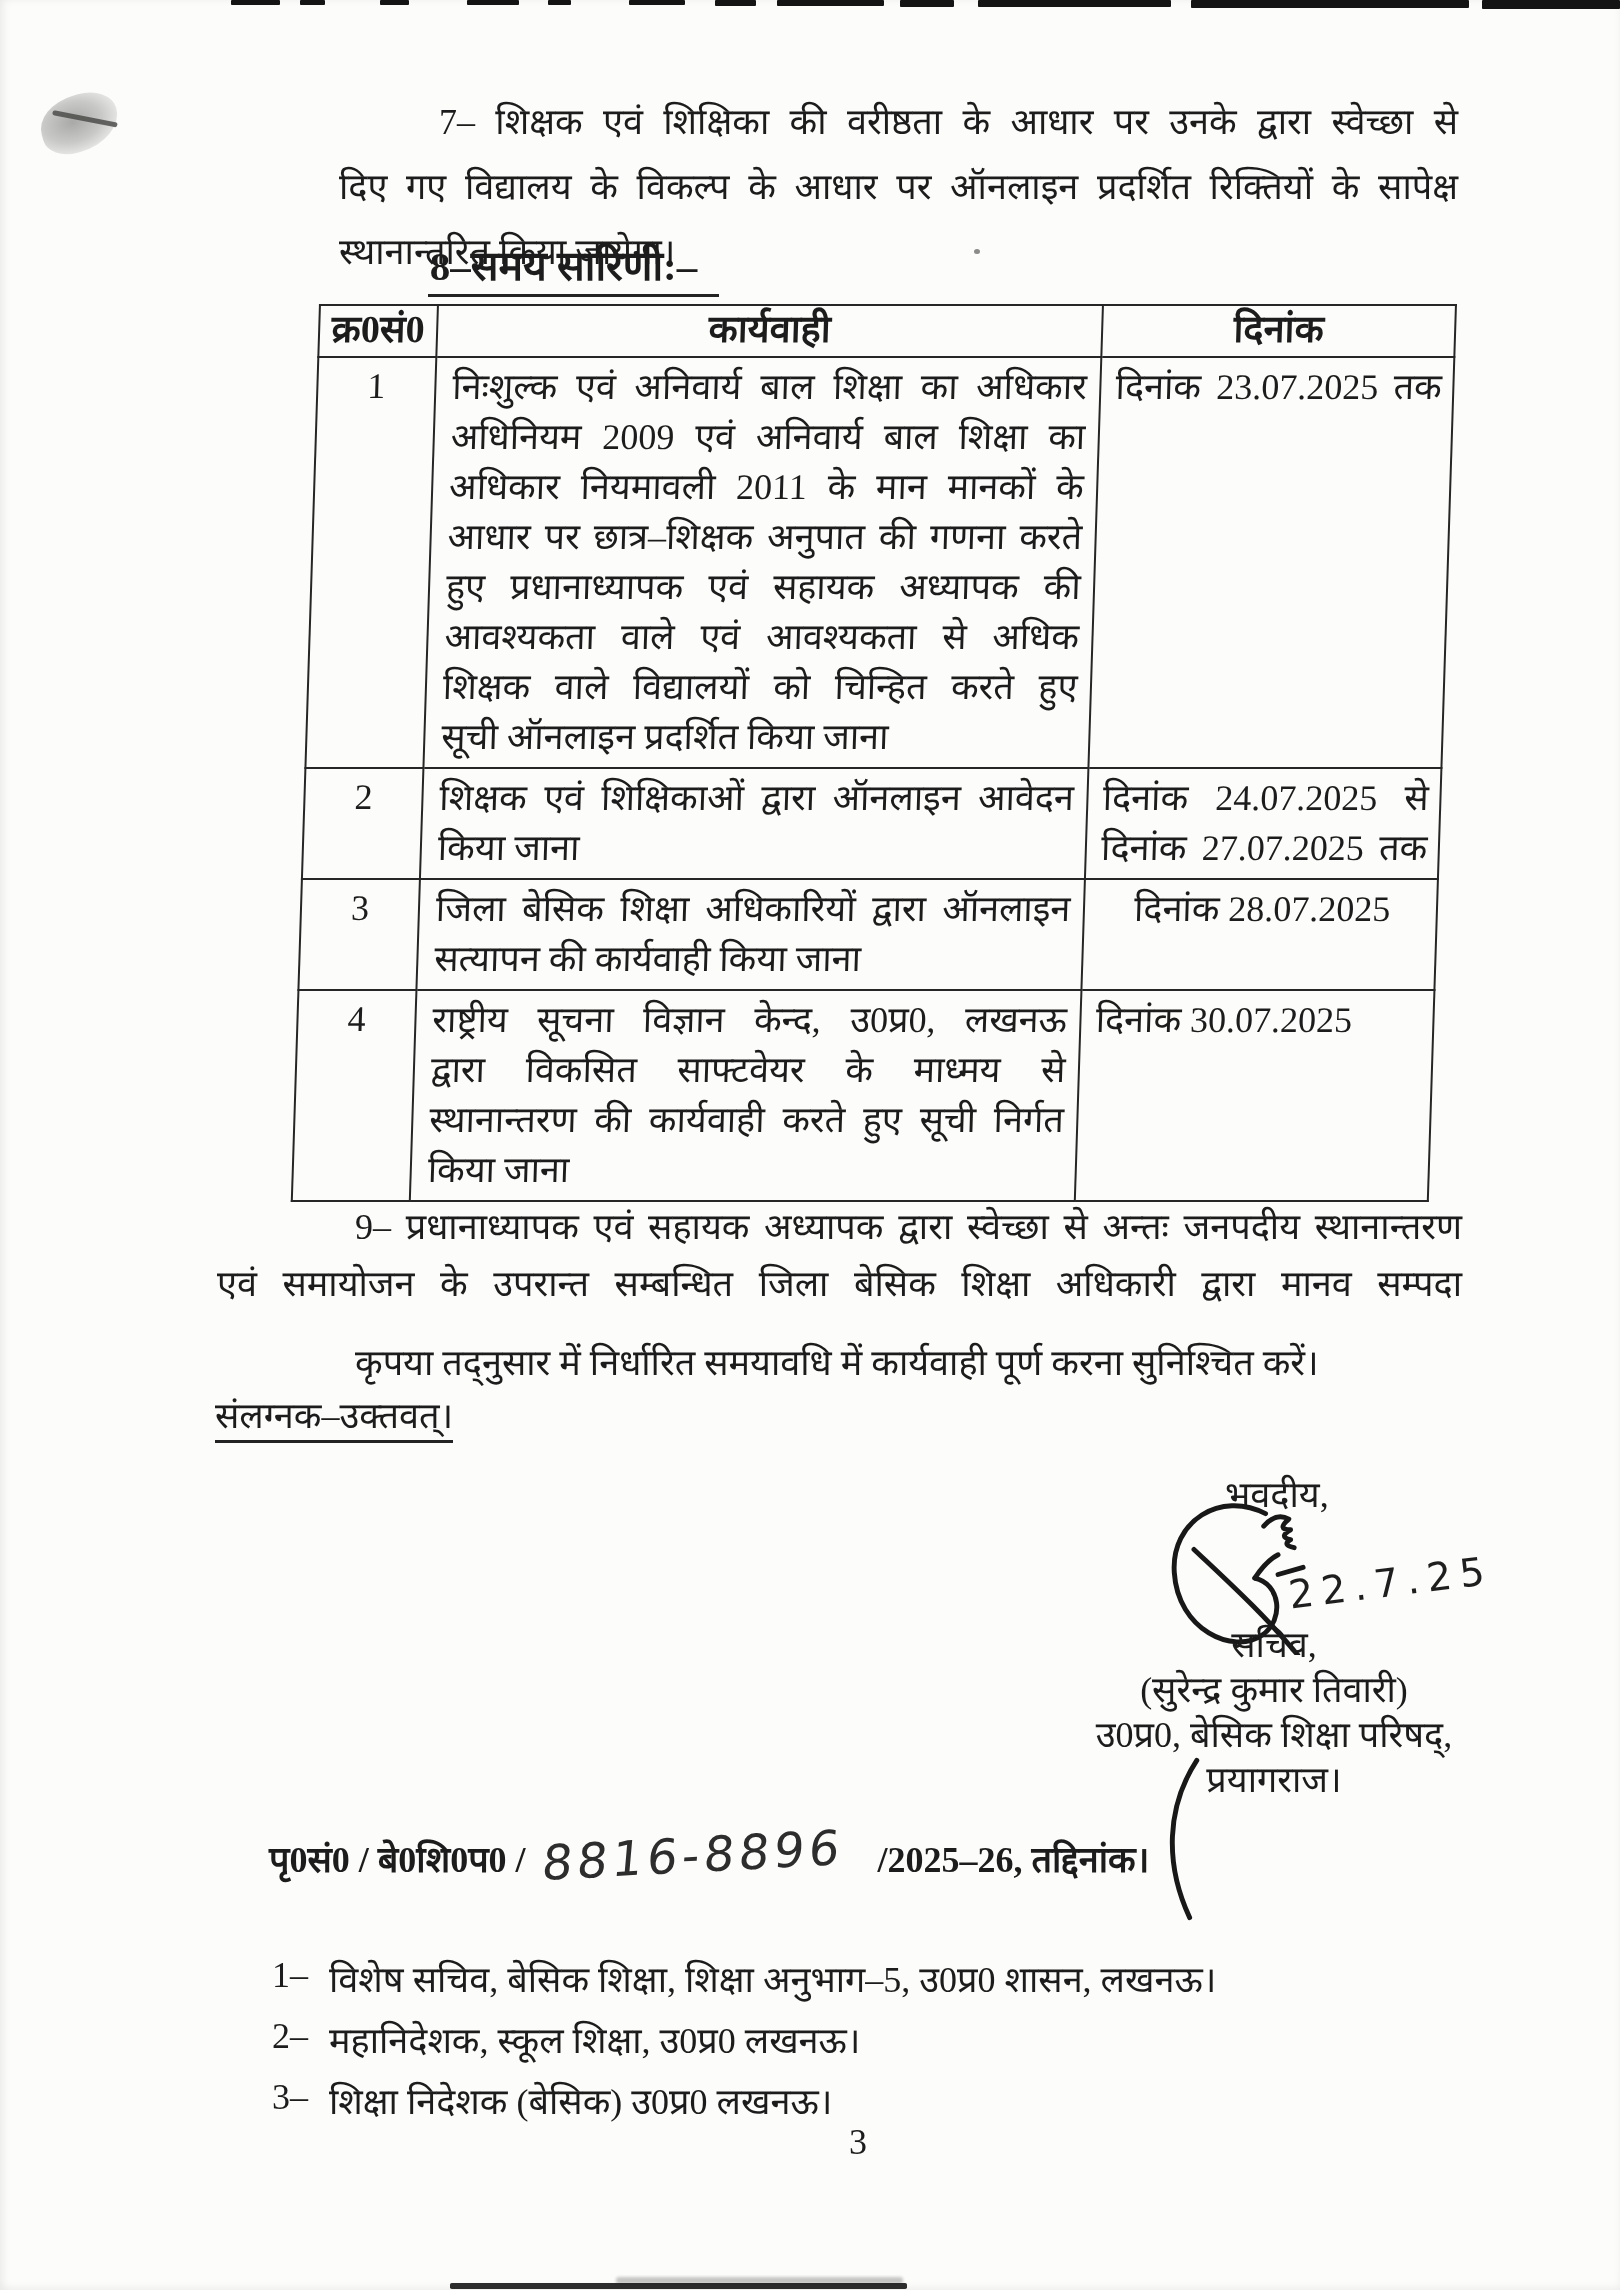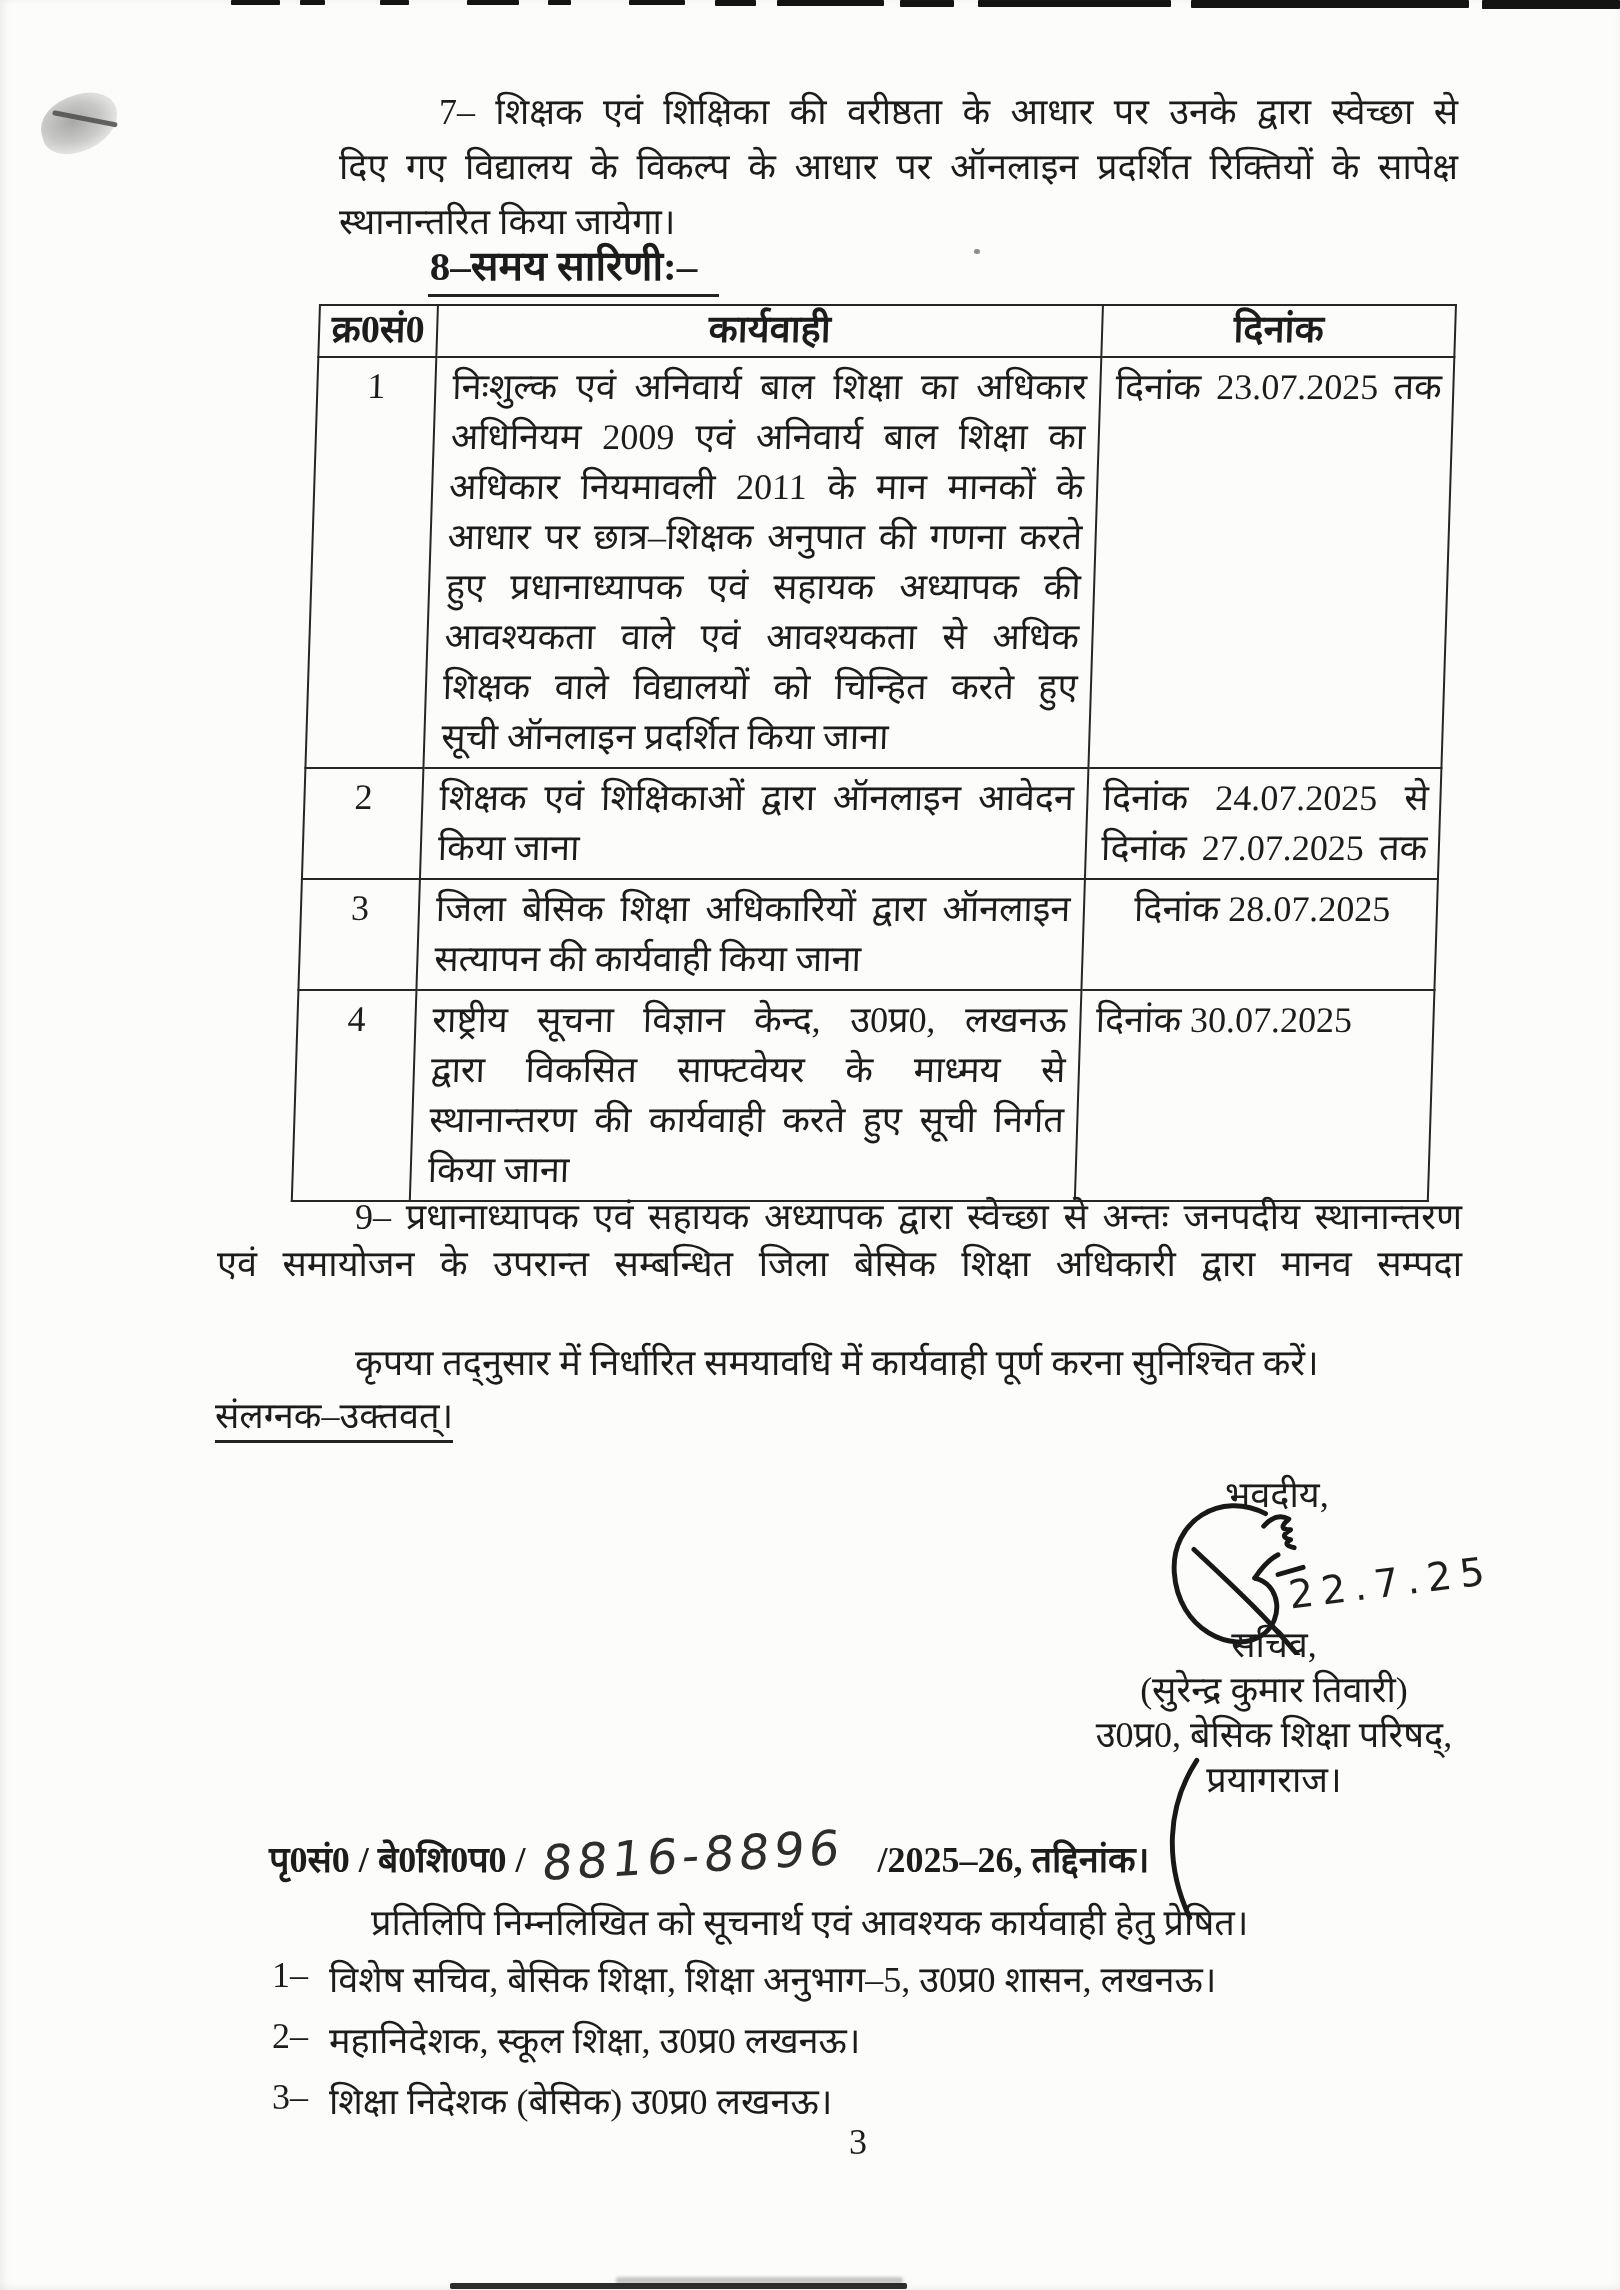--- a/index.html
+++ b/index.html
@@ -8,21 +8,21 @@
     position:relative;
     width:1620px;height:2291px;
     background:#fcfcfa;
     overflow:hidden;
     font-family:"Liberation Serif","DejaVu Serif",serif;
     color:#1c1c1c;
     box-shadow: inset 3.6px 0 9px rgba(0,0,0,.05), inset 0 -3.6px 9px rgba(0,0,0,.04);
   }
   .abs{position:absolute;}
   .txt{font-size:36px;color:#1c1c1c;}
-  .ln{text-align:justify;text-align-last:justify;}
+  .ln{text-align:justify;text-align-last:justify;margin-top:10px;}
   .ln.last{text-align-last:left;}
   .p7 .ln{height:55px;line-height:52px;}
   .p9 .ln{height:47px;line-height:47px;}
   .heading{font-size:41px;font-weight:700;border-bottom:3.6px solid #232323;padding:0 21.5px 5.4px 1.8px;}
 
   
   .tblwrap{transform:skewX(-1.8deg);transform-origin:top left;}
   table.sched{border-collapse:collapse;table-layout:fixed;width:1136px;background:transparent;}
   table.sched th, table.sched td{border:2.7px solid #262626;vertical-align:top;padding:0;}
   table.sched th{font-size:38px;font-weight:700;height:50px;line-height:47px;text-align:center;}
@@ -212,21 +212,20 @@
   <svg class="sig abs" style="left:1161px;top:1755px;" width="43" height="168" viewBox="0 0 48 188">
     <path d="M40,6 C6,58 4,122 32,182"></path>
   </svg>
 
   <div class="abs" style="left:269px;top:1827px;width:985px;white-space:nowrap;">
     <span class="txt" style="font-weight:700;">पृ0सं0 / बे0शि0प0 /</span>
     <span class="hw hw-num" style="margin:0 30px 0 12.5px;">8816-8896</span>
     <span class="txt" style="font-weight:600;">/2025–26, तद्दिनांक।</span>
   </div>
 
-  <div class="abs txt" style="left:371px;top:1897px;">प्रतिलिपि निम्नलिखित को सूचनार्थ एवं आवश्यक कार्यवाही हेतु प्रेषित।</div>
 
   <div class="abs" style="left:272px;top:1954px;width:1164px;">
     <div style="display:flex;height:61px;">
       <span class="txt" style="width:57px;">1–</span>
       <span class="txt">विशेष सचिव, बेसिक शिक्षा, शिक्षा अनुभाग–5, उ0प्र0 शासन, लखनऊ।</span>
     </div>
     <div style="display:flex;height:61px;">
       <span class="txt" style="width:57px;">2–</span>
       <span class="txt">महानिदेशक, स्कूल शिक्षा, उ0प्र0 लखनऊ।</span>
     </div>

